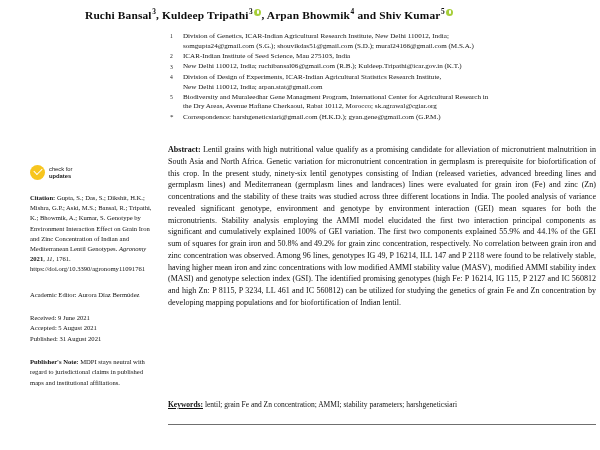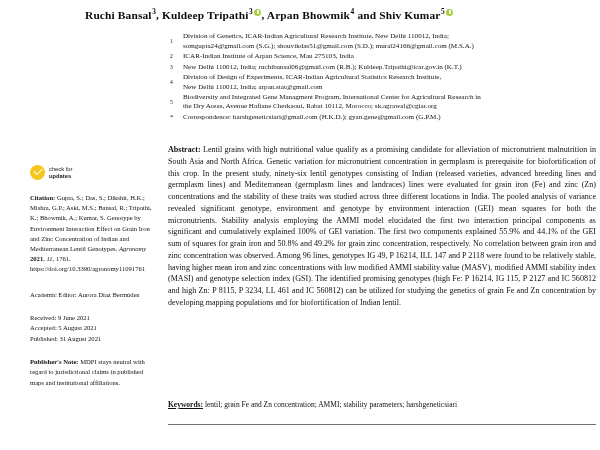--- a/index.html
+++ b/index.html
@@ -85,21 +85,21 @@
     position: absolute;
     left: 168px;
     top: 32px;
     width: 430px;
     font-size: 7.1px;
     line-height: 9.6px;
     color: #141414;
   }
   .aff-row {
     display: flex;
-    align-items: center;
+    align-items: flex-start;
     margin-bottom: 0.6px;
   }
   .aff-num {
     width: 13px;
     flex: 0 0 13px;
     font-size: 5.6px;
     padding-top: 0.4px;
     text-align: left;
     padding-left: 2px;
   }
@@ -232,21 +232,21 @@
       <div class="aff-num">1</div>
       <div class="aff-text">
         <div>Division of Genetics, ICAR-Indian Agricultural Research Institute, New Delhi 110012, India;</div>
         <div>somgupta24@gmail.com (S.G.); shouvikdas51@gmail.com (S.D.); mural24166@gmail.com (M.S.A.)</div>
       </div>
     </div>
 
     <div class="aff-row">
       <div class="aff-num">2</div>
       <div class="aff-text">
-        <div>ICAR-Indian Institute of Arpan Science, Mau 275103, India</div>
+        <div>ICAR-Indian Institute of Seed Science, Mau 275103, India</div>
       </div>
     </div>
 
     <div class="aff-row">
       <div class="aff-num">3</div>
       <div class="aff-text">
         <div>New Delhi 110012, India; ruchibansal06@gmail.com (R.B.); Kuldeep.Tripathi@icar.gov.in (K.T.)</div>
       </div>
     </div>
 
@@ -254,21 +254,21 @@
       <div class="aff-num">4</div>
       <div class="aff-text">
         <div>Division of Design of Experiments, ICAR-Indian Agricultural Statistics Research Institute,</div>
         <div>New Delhi 110012, India; arpan.stat@gmail.com</div>
       </div>
     </div>
 
     <div class="aff-row">
       <div class="aff-num">5</div>
       <div class="aff-text">
-        <div>Biodiversity and Integrated Gene Managment Program, International Center for Agricultural Research in</div>
+        <div>Biodiversity and Muraleedhar Gene Managment Program, International Center for Agricultural Research in</div>
         <div>the Dry Areas, Avenue Hafiane Cherkaoui, Rabat 10112, Morocco; sk.agrawal@cgiar.org</div>
       </div>
     </div>
 
     <div class="aff-row">
       <div class="aff-num star">*</div>
       <div class="aff-text">
         <div>Correspondence: harshgeneticsiari@gmail.com (H.K.D.); gyan.gene@gmail.com (G.P.M.)</div>
       </div>
     </div>

